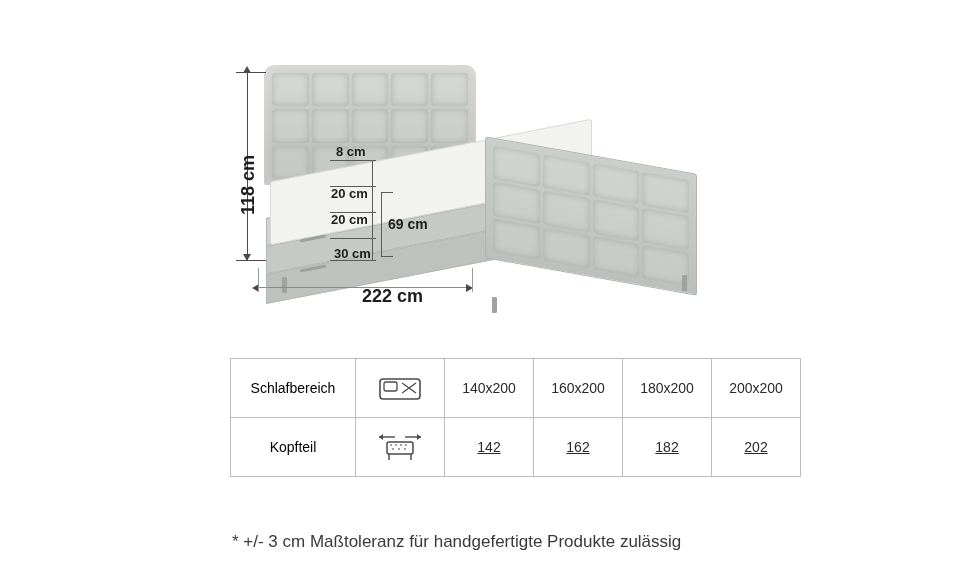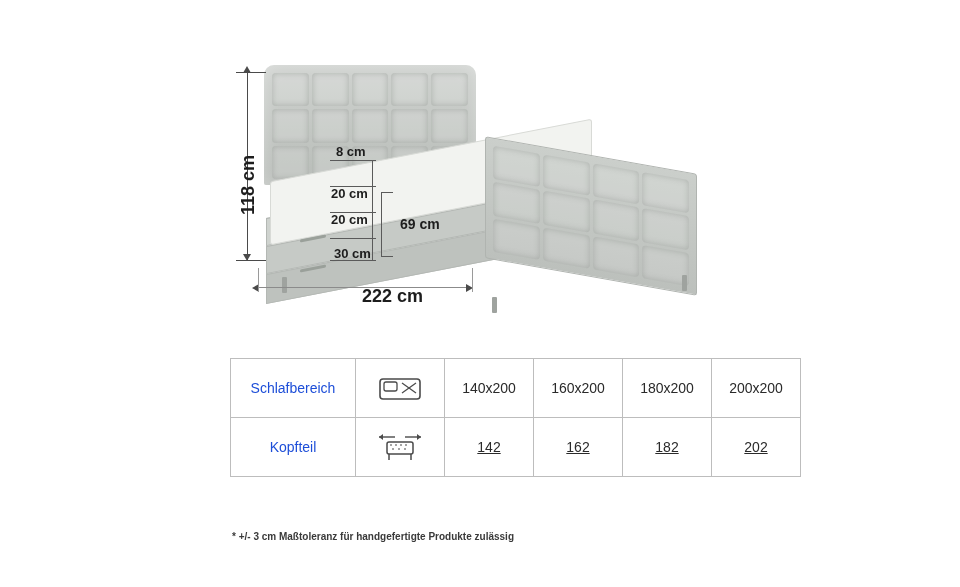--- a/index.html
+++ b/index.html
@@ -191,43 +191,42 @@
   .spec-table td {
     border: 1px solid #bdbdbd;
     text-align: center;
     vertical-align: middle;
     height: 58px;
     padding: 0 6px;
   }
   .spec-table td.rowhead {
     width: 112px;
     font-size: 14px;
-    color: #1d4ed8;
+    color: #000000;
   }
   .spec-table td.iconcell {
     width: 76px;
   }
   .spec-table td.sizecell {
     width: 76px;
     font-size: 14px;
   }
   .spec-table td.valcell {
     width: 76px;
     font-size: 14px;
     text-decoration: underline;
   }
 
   .footnotes {
     position: absolute;
     left: 232px;
     top: 530px;
-    font-size: 10px;
+    font-size: 17px;
     color: #3a3a3a;
     line-height: 1.45;
-    font-weight: bold;
   }
 
   .icon-svg { display: block; margin: 0 auto; }
 </style>
 </head>
 <body>
 
 <div id="stage">
 
   <div class="bed-wrap">
@@ -305,21 +304,21 @@
   <div class="dim-line hline" style="left:330px; top:260px; width:46px; background:#5a5a5a;"></div>
 
   <div class="layer-label" style="left:336px; top:144px;">8 cm</div>
   <div class="layer-label" style="left:331px; top:186px;">20 cm</div>
   <div class="layer-label" style="left:331px; top:212px;">20 cm</div>
   <div class="layer-label" style="left:334px; top:246px;">30 cm</div>
 
   <div class="dim-line vline" style="left:381px; top:192px; height:64px; background:#5a5a5a;"></div>
   <div class="dim-line hline" style="left:381px; top:192px; width:12px; background:#5a5a5a;"></div>
   <div class="dim-line hline" style="left:381px; top:256px; width:12px; background:#5a5a5a;"></div>
-  <div class="layer-label" style="left:400px; top:216px; font-size:14px;">69 cm</div>
+  <div class="layer-label" style="left:388px; top:216px; font-size:14px;">69 cm</div>
 
   <table class="spec-table">
     <tbody>
       <tr>
         <td class="rowhead">Schlafbereich</td>
         <td class="iconcell">
           <span>
             <svg class="icon-svg" width="44" height="30" viewBox="0 0 44 30" aria-hidden="true">
               <rect x="2" y="6" width="40" height="20" rx="3" fill="none" stroke="#4a4a4a" stroke-width="1.6"></rect>
               <rect x="6" y="9" width="13" height="9" rx="2" fill="none" stroke="#4a4a4a" stroke-width="1.3"></rect>

